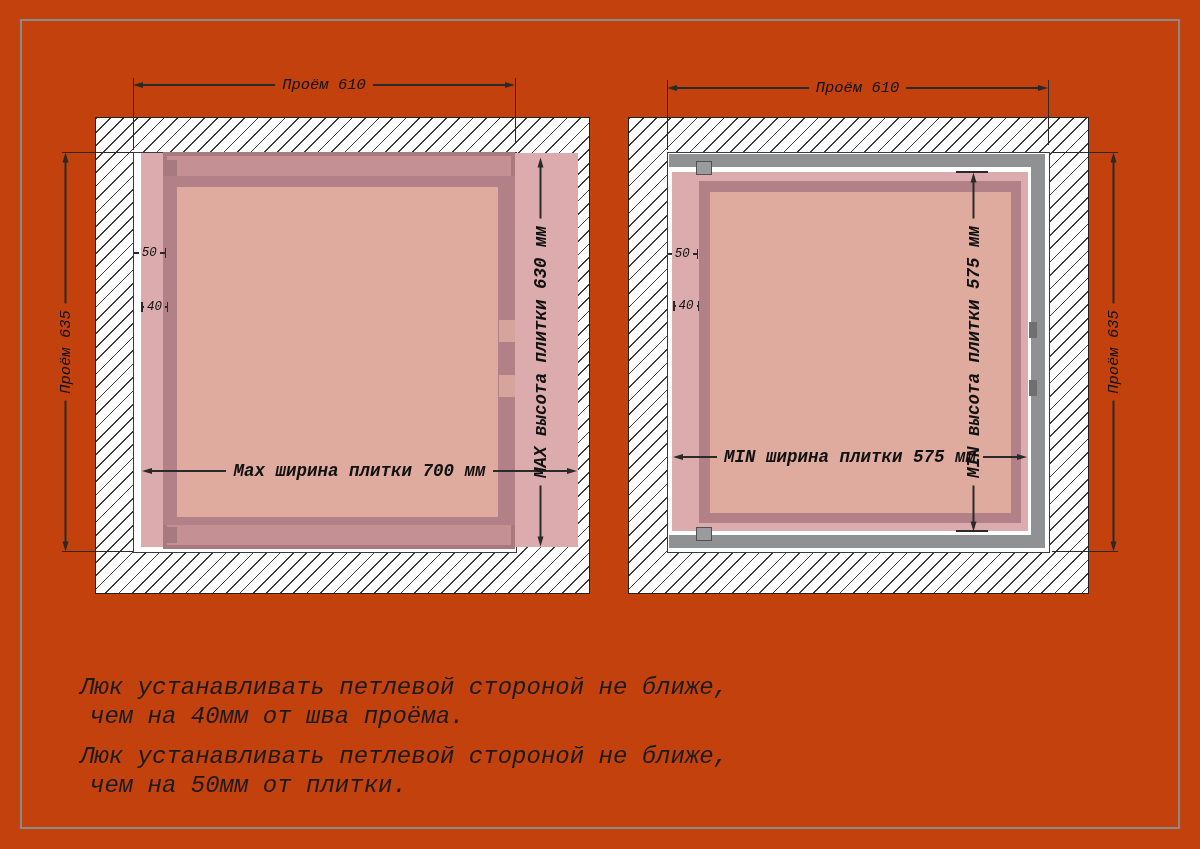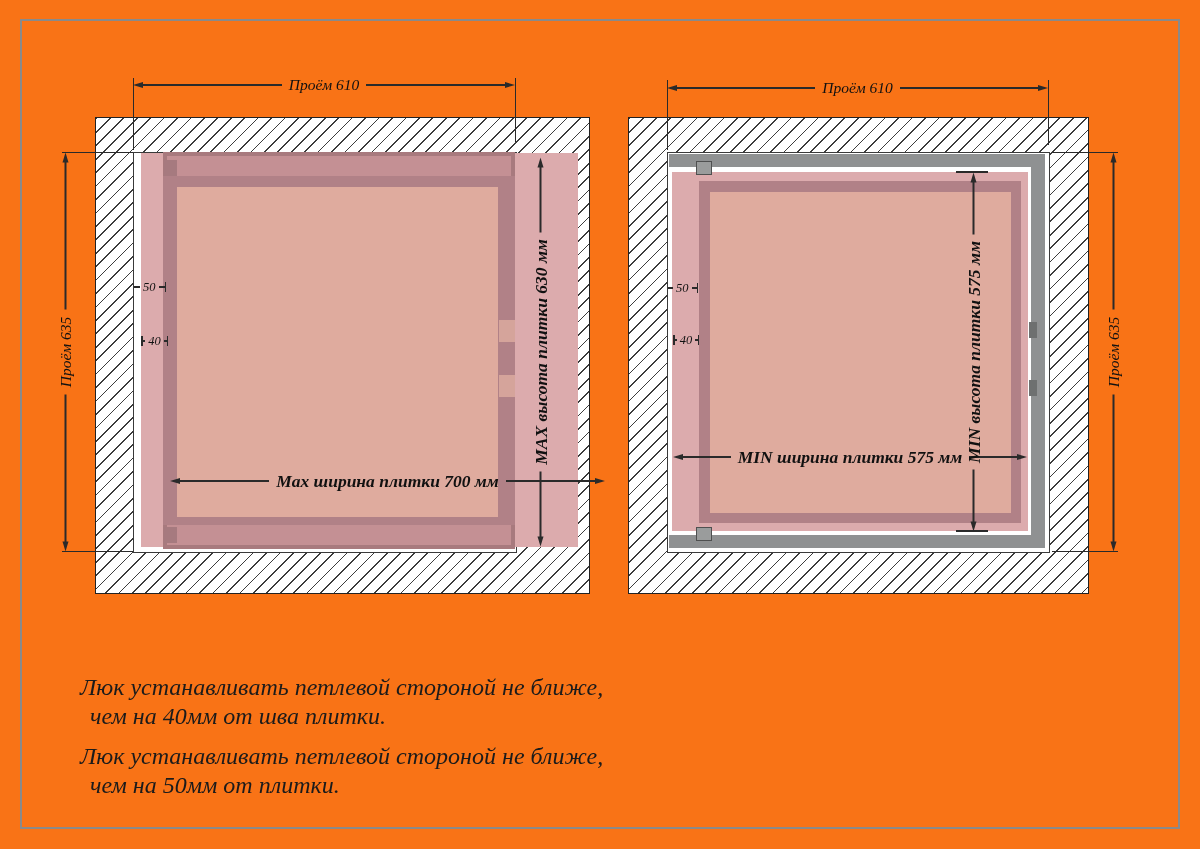--- a/index.html
+++ b/index.html
@@ -1,18 +1,18 @@
 <!DOCTYPE html>
 <html style="--line: #2a2a2a; --hatch-line: #3c3c3c; --tile-pink: #dcabad; --frame-face: #c49094; --frame-edge: #a87a7e; --door-edge: #b18187; --door-face: #dfab9e; --metal-gray: #8f9192; --metal-dark: #6e7070; --hinge-rose: #a67a7f; --latch-light: #d5a49b; --page-border: #8a8a8a; --note-color: #1b1b1b;"><head>
 <meta charset="utf-8">
 <style>
   html,body{margin:0;padding:0;background:#fff;}
   .page{
-    position:relative;width:1200px;height:849px;background:#f97316;overflow:hidden;
-    font-family:Liberation Serif, serif;color:var(--line,#2a2a2a);
+    position:relative;width:1200px;height:849px;background:#c2410c;overflow:hidden;
+    font-family:Liberation Mono, monospace;color:var(--line,#2a2a2a);
   }
   .page-border{
     position:absolute;left:20px;top:19px;width:1156px;height:806px;
     border:2px solid var(--page-border,#8a8a8a);
   }
   .wall{
     position:absolute;border:1.5px solid #222;background-color:#fff;
     background-image:repeating-linear-gradient(135deg,
       var(--hatch-line,#3c3c3c) 0px, var(--hatch-line,#3c3c3c) 1.2px,
       transparent 1.2px, transparent 9.5px);
@@ -34,21 +34,21 @@
   .dim .seg{flex:1;height:1.5px;background:var(--line,#2a2a2a);}
   .dim .lab{
     padding:0 7px;font-style:italic;font-size:15.5px;white-space:nowrap;
     color:#111;line-height:22px;
   }
   .dim .lab.b{font-weight:bold;font-size:17.5px;}
   .ah{width:0;height:0;flex:0 0 auto;}
   .al{border-top:3.5px solid transparent;border-bottom:3.5px solid transparent;border-right:10px solid var(--line,#2a2a2a);margin-right:-2px;}
   .ar{border-top:3.5px solid transparent;border-bottom:3.5px solid transparent;border-left:10px solid var(--line,#2a2a2a);margin-left:-2px;}
   .dim.v{transform:rotate(-90deg);}
-  .dim.small{height:20px;margin-top:34px;}
+  .dim.small{height:20px;}
   .dim.small .lab{font-size:12.5px;padding:0 3px;}
   .tickend{width:1.5px;height:10px;background:var(--line,#2a2a2a);flex:0 0 auto;}
   
   .note{
     position:absolute;left:80px;font-style:italic;font-size:24px;
     line-height:29px;color:var(--note-color,#1b1b1b);white-space:nowrap;
   }
   .note .l2{padding-left:10px;}
 </style>
 </head>
@@ -81,21 +81,21 @@
       <span class="seg"></span>
         <span class="ah ar"></span>
     </div>
     <div class="dim v" style="left:-134.5px;top:340.5px;width:399px;">
       <span class="ah al"></span>
         <span class="seg"></span>
       <span class="lab">Проём 635</span>
       <span class="seg"></span>
         <span class="ah ar"></span>
     </div>
-    <div class="dim" style="left:142px;top:470px;width:435px;padding-left:28px;">
+    <div class="dim" style="left:142px;top:460px;width:435px;">
       <span class="ah al"></span>
         <span class="seg"></span>
       <span class="lab b">Max ширина плитки 700 мм</span>
       <span class="seg"></span>
         <span class="ah ar"></span>
     </div>
     <div class="dim v" style="left:345.5px;top:340.5px;width:389px;">
       <span class="ah al"></span>
         <span class="seg"></span>
       <span class="lab b">MAX высота плитки 630 мм</span>
@@ -174,19 +174,19 @@
       <span class="tickend"></span>
         <span class="seg"></span>
       <span class="lab">40</span>
       <span class="seg"></span>
         <span class="tickend"></span>
     </div>
   </section>
 
   <div class="note" style="top:673px;">
     <div class="l1">Люк устанавливать петлевой стороной не ближе,</div>
-    <div class="l2">чем на 40мм от шва плитки.</div>
+    <div class="l2">чем на 40мм от шва проёма.</div>
   </div>
   <div class="note" style="top:742px;">
     <div class="l1">Люк устанавливать петлевой стороной не ближе,</div>
     <div class="l2">чем на 50мм от плитки.</div>
   </div>
 </div>
 
 </body></html>

